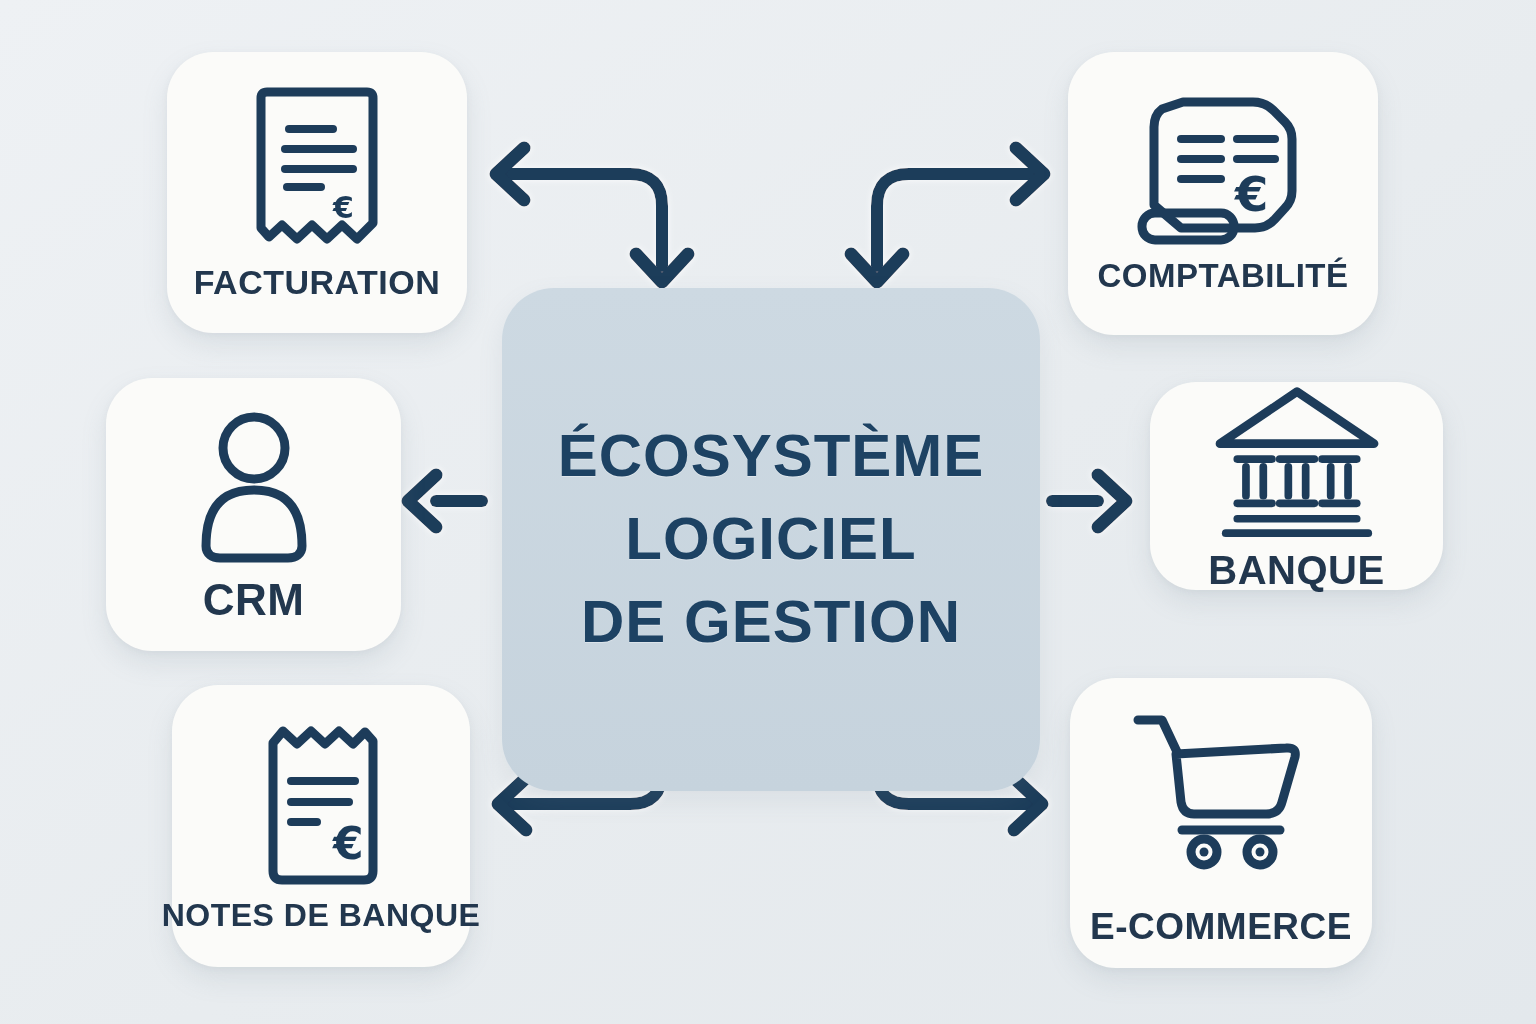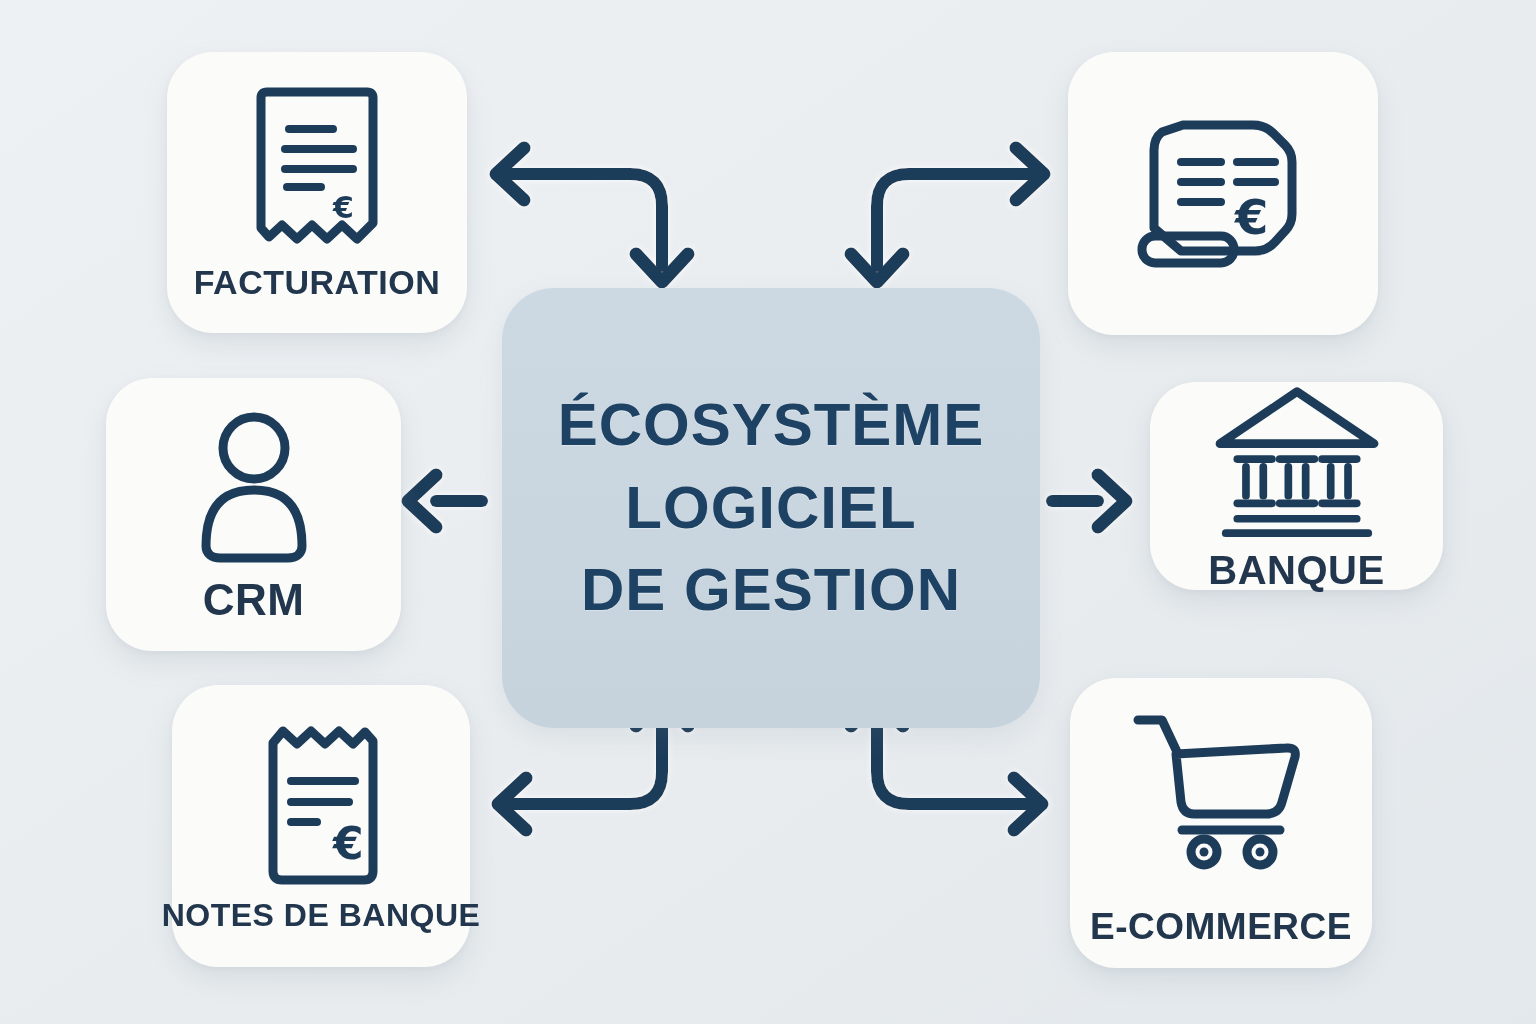--- a/index.html
+++ b/index.html
@@ -23,21 +23,21 @@
   #card-banque{left:1150px;top:382px;width:293px;height:208px;}
   #card-notes{left:172px;top:685px;width:298px;height:282px;}
   #card-ecommerce{left:1070px;top:678px;width:302px;height:290px;}
   #card-facturation .label{font-size:34px;text-align:right;}
   #card-comptabilite .label{font-size:33px;}
   #card-crm .label{font-size:44px;}
   #card-banque .label{font-size:40px;}
   #card-notes .label{font-size:32px;}
   #card-ecommerce .label{font-size:37px;margin-top:22px;}
   #center-box{
-    position:absolute;left:502px;top:288px;width:538px;height:440px;
+    position:absolute;left:502px;top:288px;width:538px;height:503px;
     background:linear-gradient(180deg,#cdd9e2 0%,#c6d3dd 100%);
     border-radius:52px;display:flex;align-items:center;justify-content:center;
     box-shadow:0 10px 24px rgba(125,140,158,.12);
   }
   .center-title{
     font-size:60px;font-weight:bold;color:#1d4263;text-align:center;
     line-height:1.38;letter-spacing:1px;white-space:pre-line;
     text-shadow:0 1px 0 rgba(255,255,255,.35);
   }
   .icon-stroke{stroke:#1d3c5a;stroke-width:9;stroke-linecap:round;stroke-linejoin:round;fill:none;}
@@ -115,20 +115,21 @@
       </defs>
       <path class="icon-stroke" fill="url(#sheetGrad)" d="M46,7 L116,7 Q128,7 136,15 L148,27 Q155,34 155,44 V96 Q155,106 148,113 L138,124 Q130,133 118,133 L44,133 L17,110 V32 Q17,20 25,14 Z"></path>
       <line class="icon-line" x1="44" y1="44" x2="84" y2="44"></line>
       <line class="icon-line" x1="44" y1="64" x2="84" y2="64"></line>
       <line class="icon-line" x1="44" y1="84" x2="84" y2="84"></line>
       <line class="icon-line" x1="100" y1="44" x2="138" y2="44"></line>
       <line class="icon-line" x1="100" y1="64" x2="138" y2="64"></line>
       <text class="icon-euro" x="98" y="116" font-size="48">€</text>
       <rect class="icon-stroke" fill="#fdfdfb" x="5" y="118" width="92" height="27" rx="13"></rect>
     </svg>
+    <div class="label">COMPTABILITÉ</div>
   </div>
 
   <div class="card" id="card-crm">
     <svg width="136" height="158" viewBox="0 0 136 158">
       <circle class="icon-stroke" fill="#eceef0" cx="68" cy="40" r="31"></circle>
       <path class="icon-stroke" fill="#ccd6de" d="M20,138 C20,96 40,82 68,82 C96,82 116,96 116,138 C116,146 110,150 102,150 L34,150 C26,150 20,146 20,138 Z"></path>
     </svg>
     <div class="label">CRM</div>
   </div>
 

